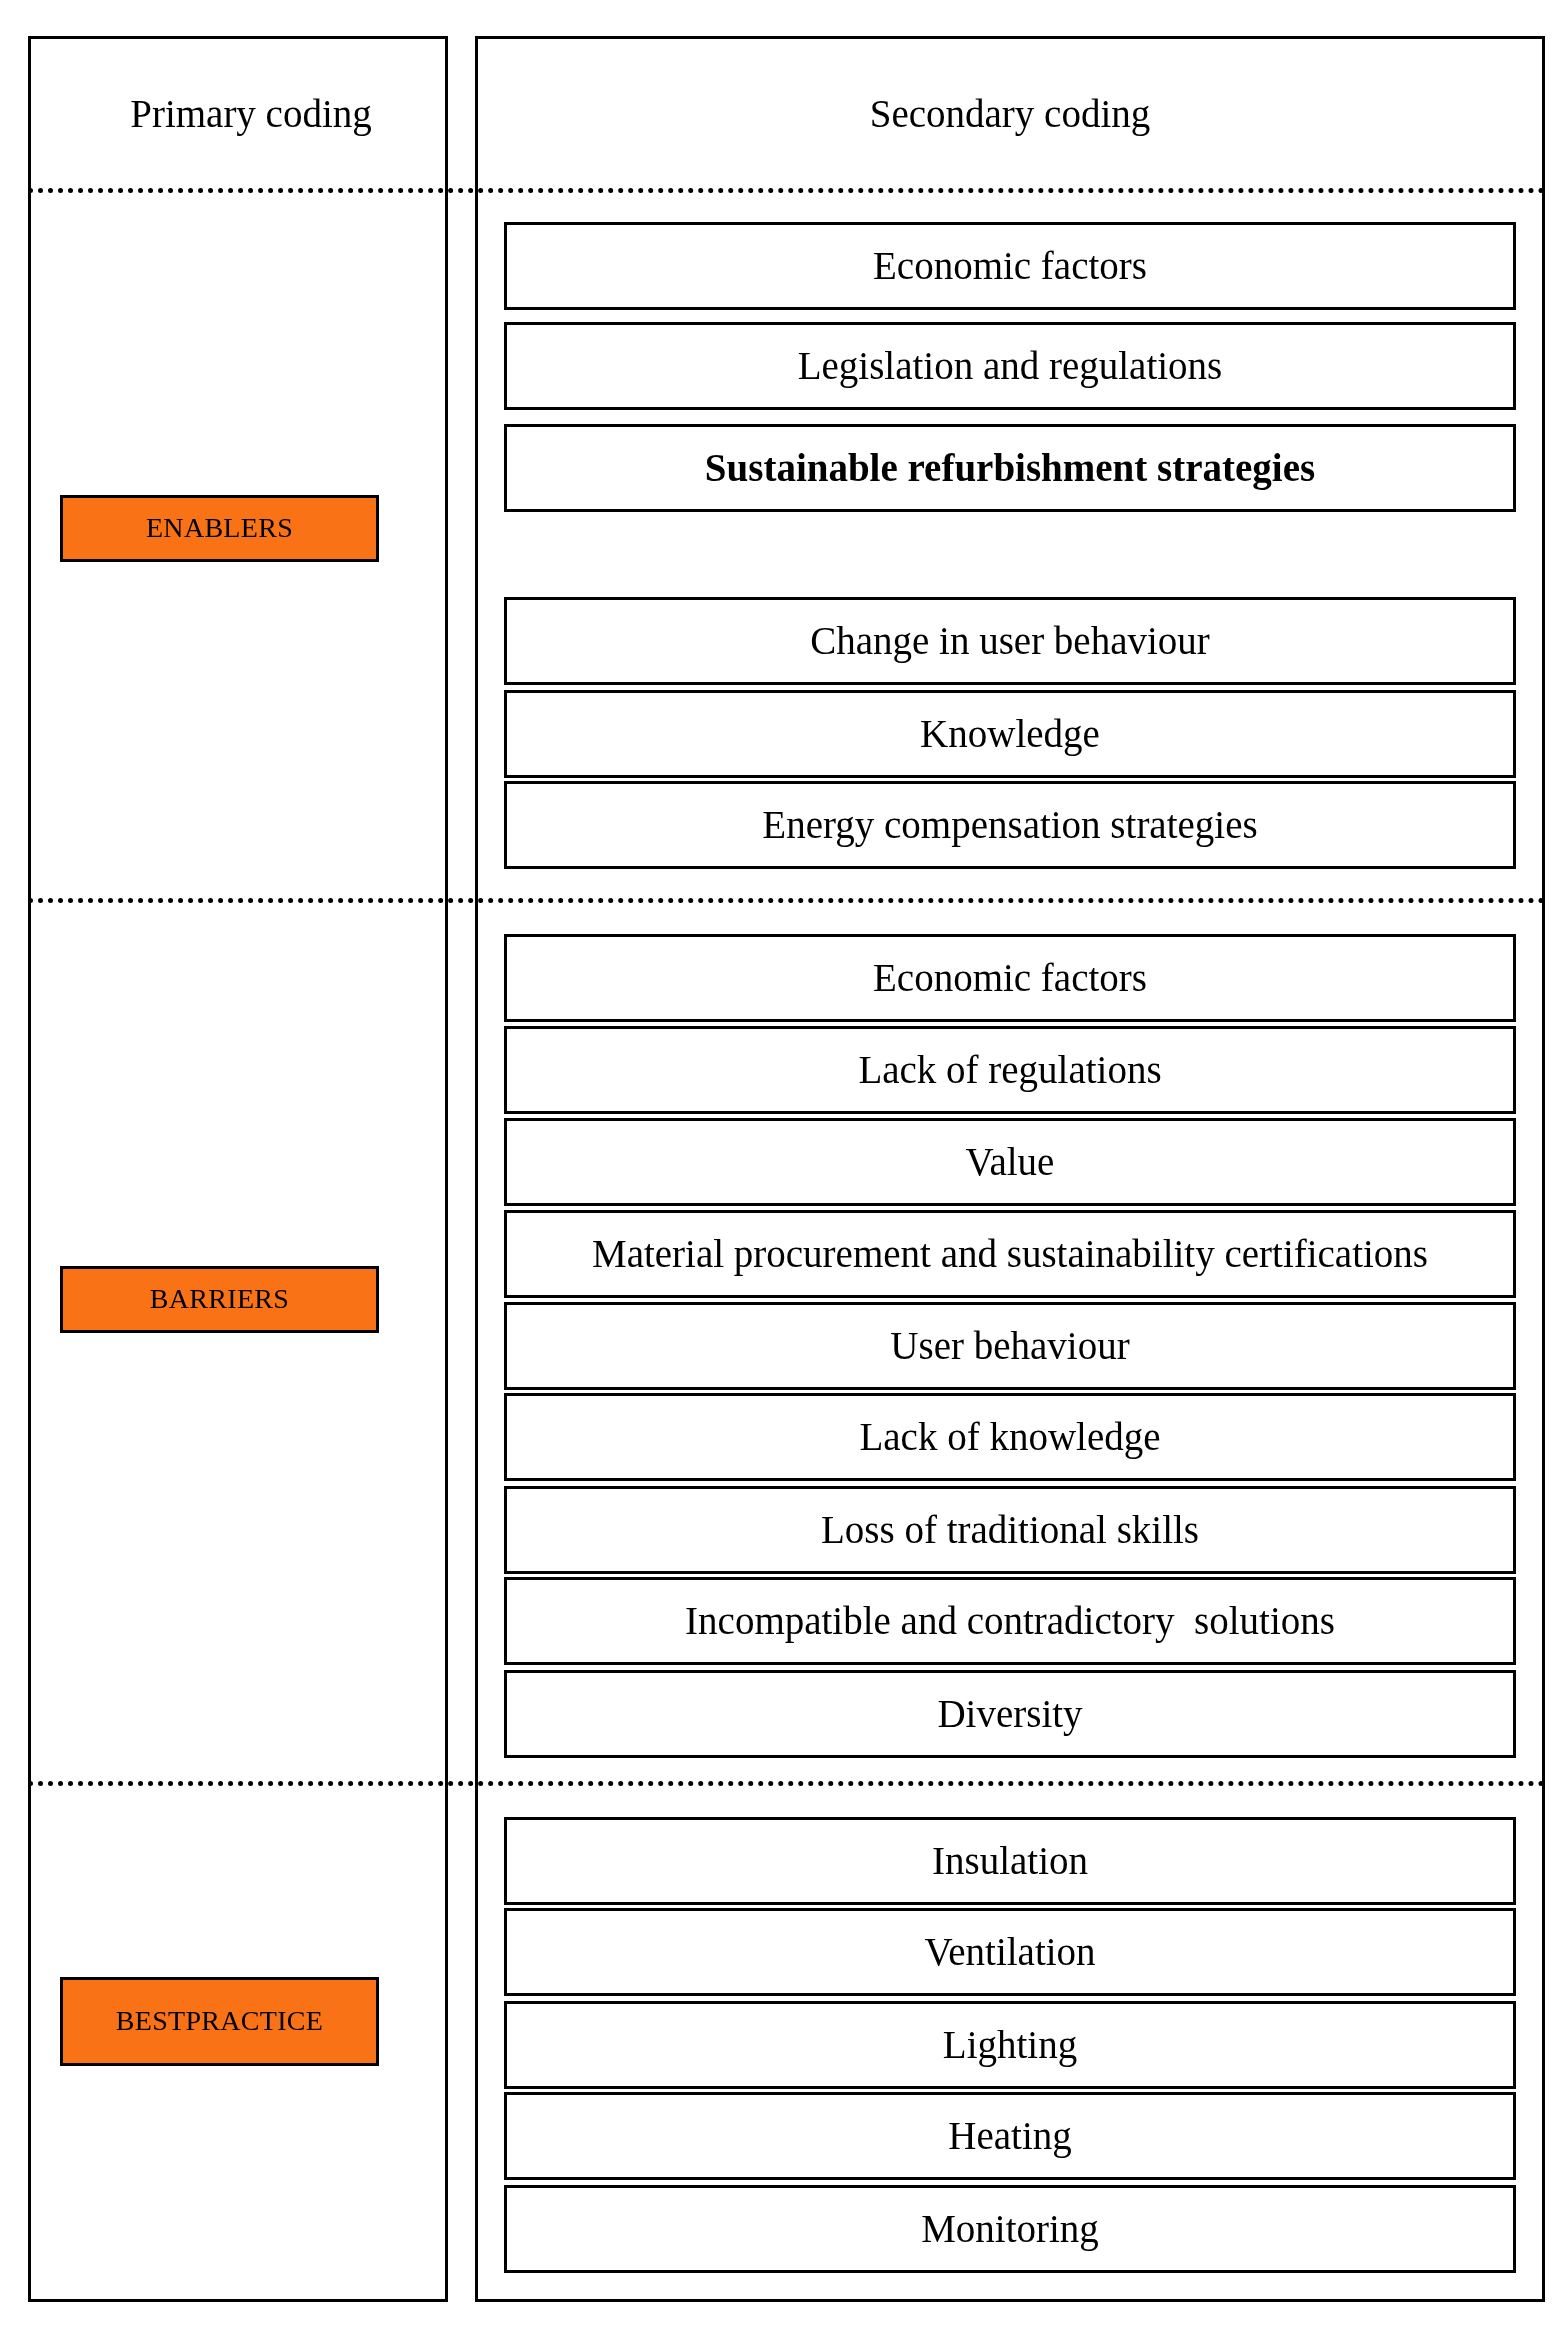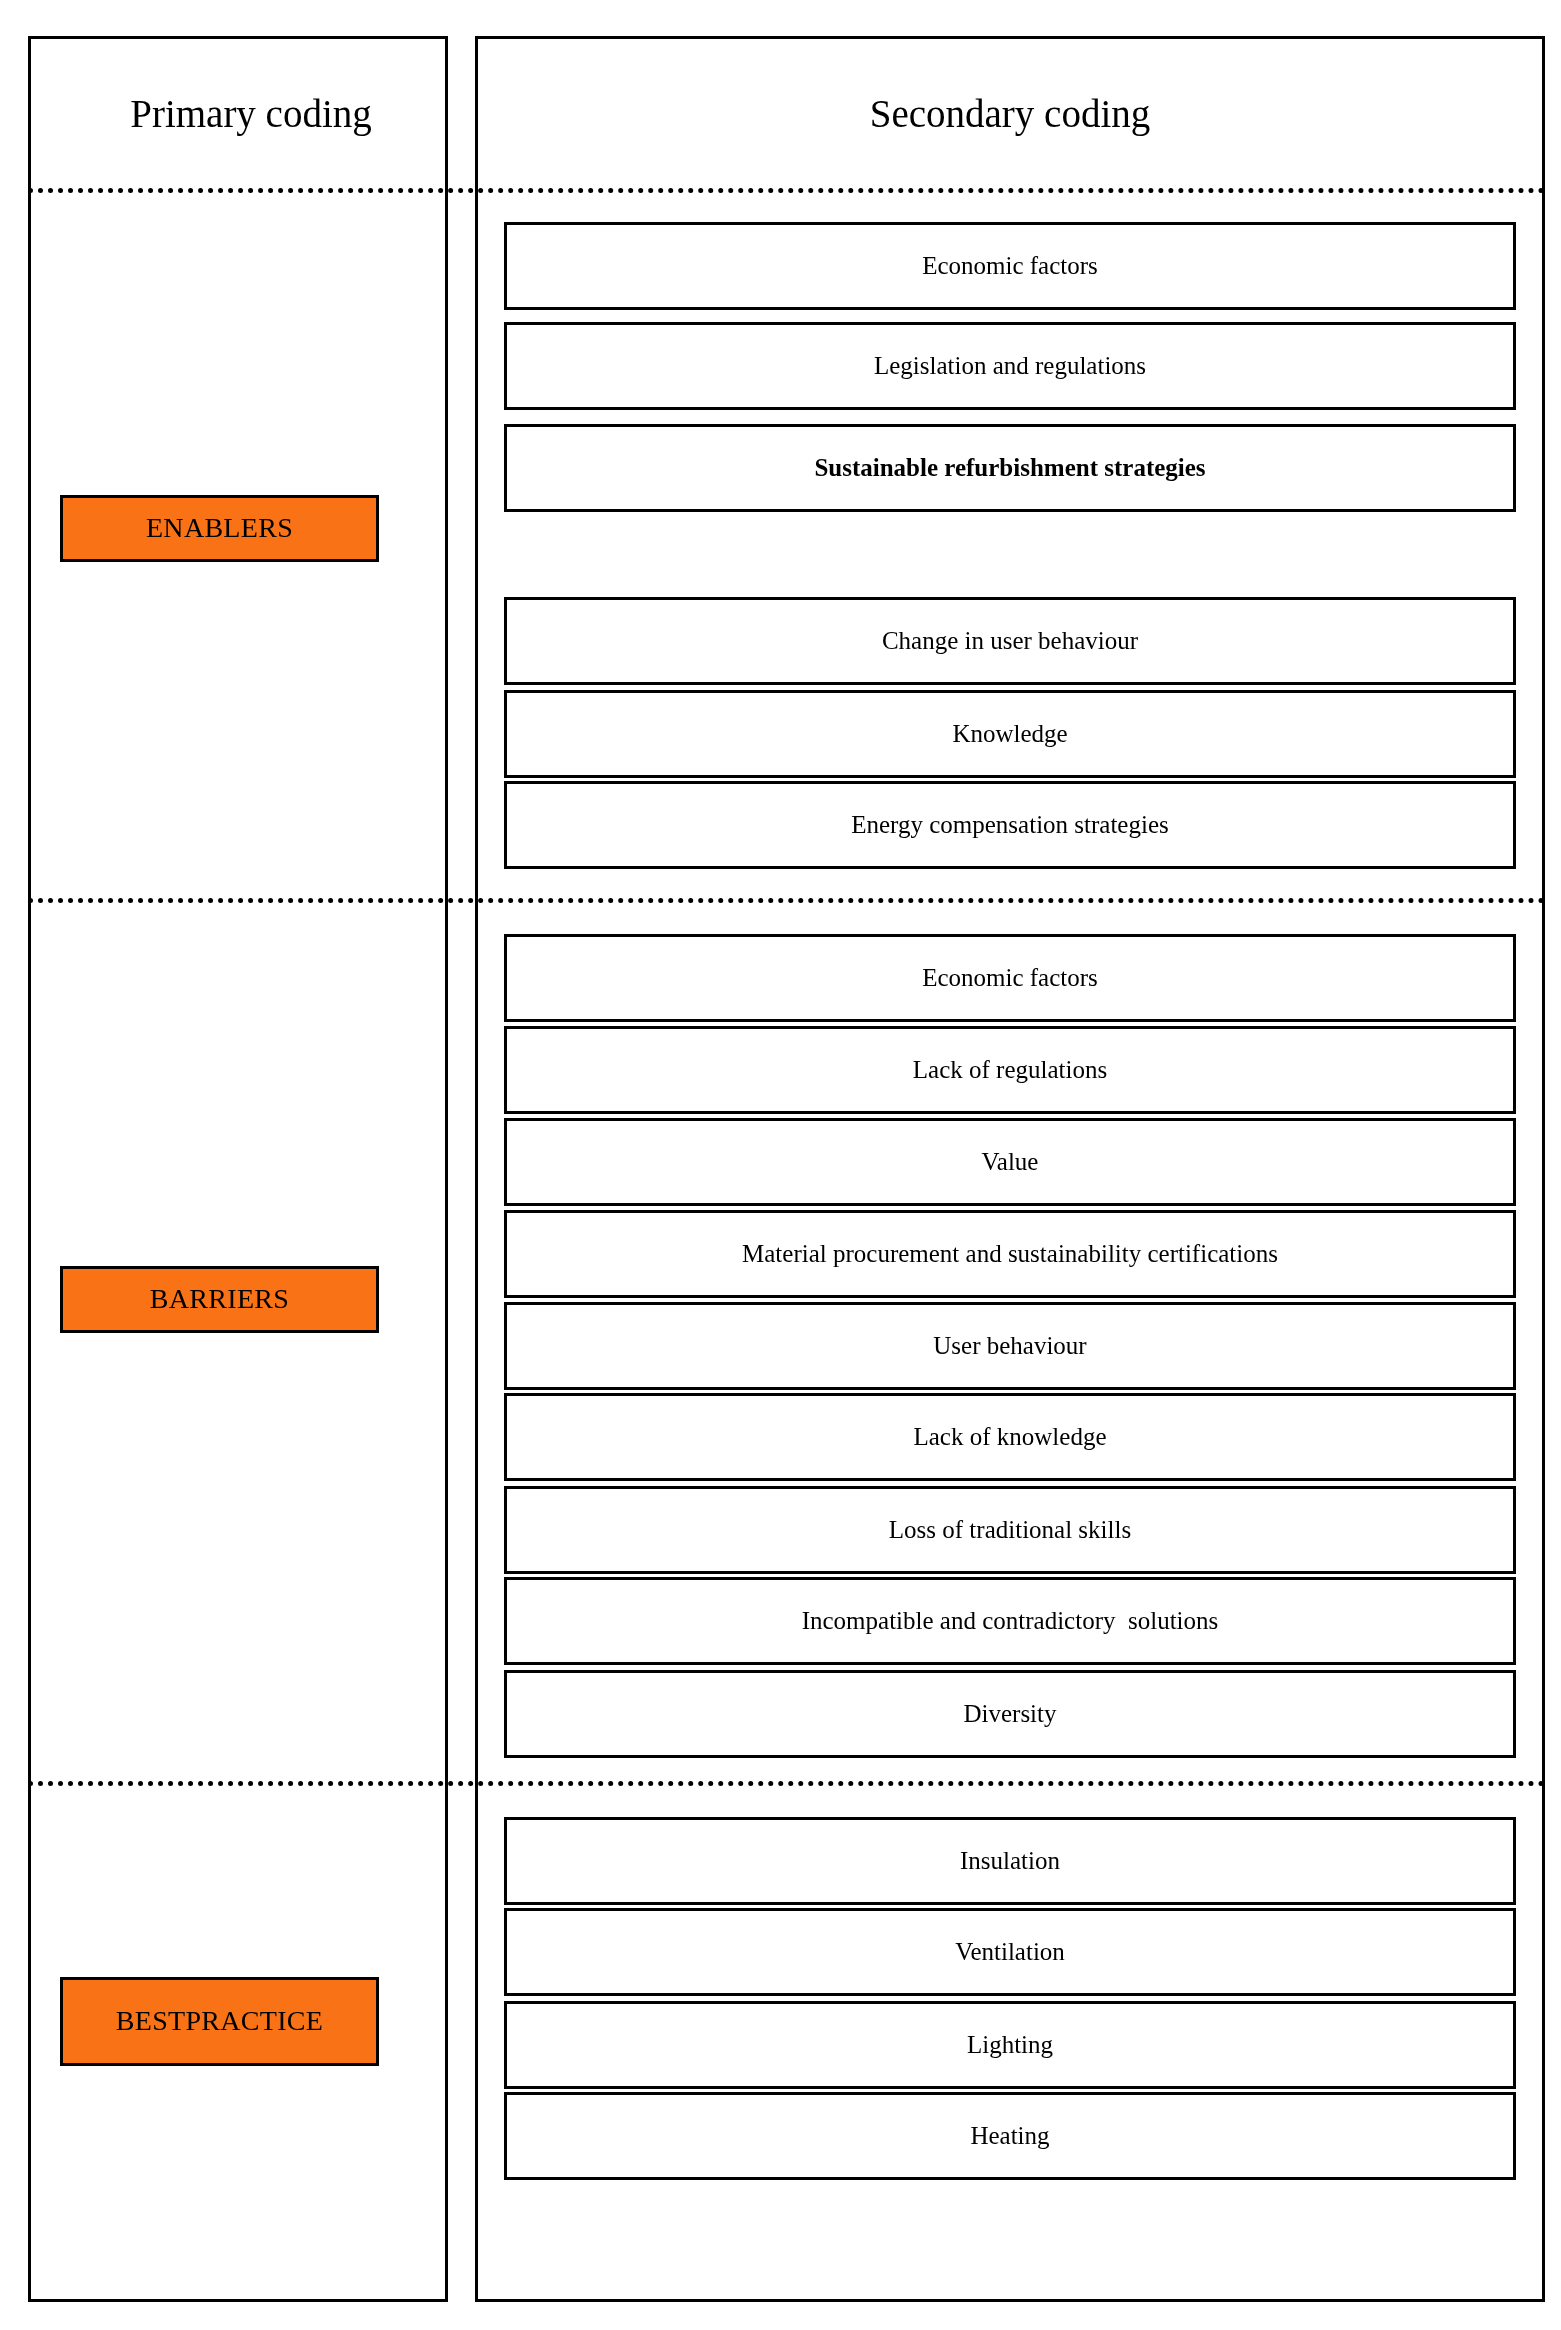--- a/index.html
+++ b/index.html
@@ -90,21 +90,21 @@
     position: absolute;
     left: 504px;
     width: 1012px;
     height: 88px;
     border: 3.6px solid #000;
     background: #fff;
     display: flex;
     align-items: center;
     justify-content: center;
     text-align: center;
-    font-size: 25px;
+    font-size: 39px;
     line-height: 1.1;
     white-space: pre;
   }
 </style>
 </head>
 <body>
 
 <div id="diagram">
 
   <div id="primary-frame" class="col-frame"></div>
@@ -182,15 +182,18 @@
   </div>
   <div class="item-box" style="top:1908px;">
     <span>Ventilation</span>
   </div>
   <div class="item-box" style="top:2001px;">
     <span>Lighting</span>
   </div>
   <div class="item-box" style="top:2092px;">
     <span>Heating</span>
   </div>
+  <div class="item-box" style="top:2185px;">
+    <span>Monitoring</span>
+  </div>
 
 </div>
 
 
 </body></html>

